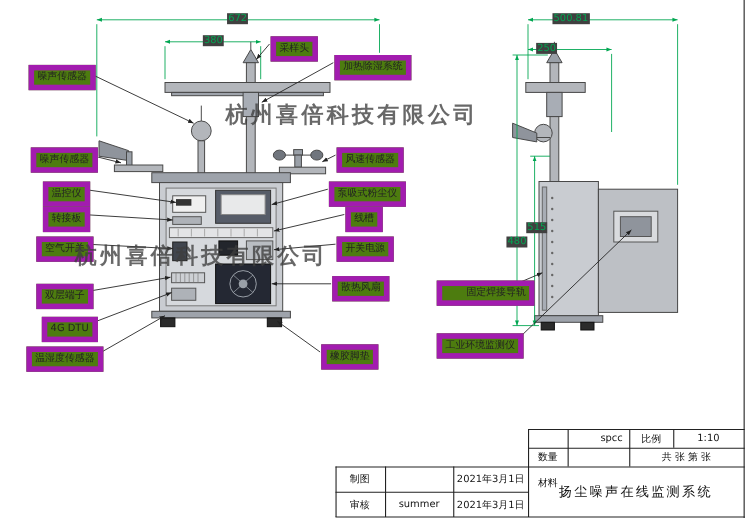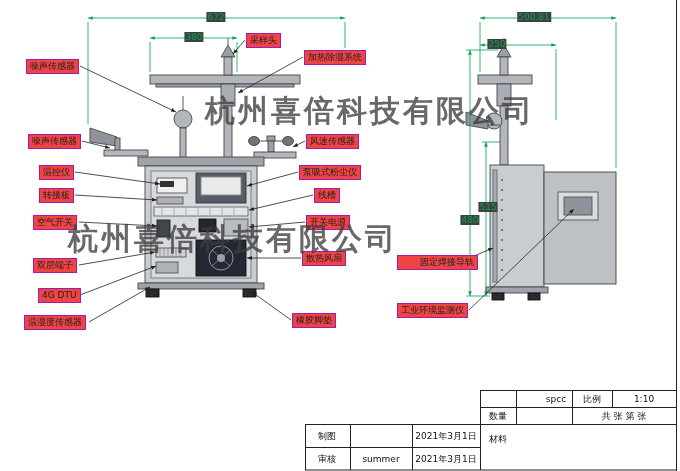--- a/index.html
+++ b/index.html
@@ -3,32 +3,32 @@
 <meta charset="utf-8">
 <style>
   * { margin:0; padding:0; box-sizing:border-box; }
   html,body { background:#ffffff; }
   body { font-family:"DejaVu Sans","Liberation Sans",sans-serif; }
   .canvas { position:relative; width:680px; height:471px; background:#fff; overflow:hidden; }
   svg.linework { position:absolute; left:0; top:0; z-index:1; }
   .callout {
     position:absolute; z-index:3;
     font-size:9px; line-height:1.2; color:#222;
-    background:#ef4444; border:1px solid #a21caf;
+    background:#4d7c0f; border:5px solid #a21caf;
     padding:1px 3px; white-space:nowrap;
   }
   .dim {
     position:absolute; z-index:2;
     transform:translate(-50%,-50%);
     font-size:9px; color:#00a651; background:#404040;
     padding:0 1px; white-space:nowrap;
   }
   .wm {
     position:absolute; z-index:5;
-    font-size:30px; font-weight:600; letter-spacing:3px;
+    font-size:20px; font-weight:600; letter-spacing:3px;
     color:rgba(62,62,62,0.78); white-space:nowrap;
   }
   .tb {
     position:absolute; z-index:3;
     transform:translate(-50%,-50%);
     font-size:9px; color:#111; white-space:nowrap;
   }
   .tb-title { font-size:12px; letter-spacing:2px; }
 </style>
 </head>
@@ -203,21 +203,21 @@
       <line x1="412.5" y1="424" x2="412.5" y2="470"></line>
       <line x1="480.5" y1="390" x2="480.5" y2="470"></line>
       <line x1="516.5" y1="390" x2="516.5" y2="424"></line>
       <line x1="572.5" y1="390" x2="572.5" y2="424"></line>
       <line x1="612.5" y1="390" x2="612.5" y2="407"></line>
     </g>
   </svg>
 
   <div class="dim" style="left:216px; top:17px;">672</div>
   <div class="dim" style="left:194px; top:37px;">380</div>
-  <div class="dim" style="left:534px; top:17px;">500.81</div>
+  <div class="dim" style="left:519px; top:17px;">500.81</div>
   <div class="dim" style="left:497px; top:44px;">250</div>
   <div class="dim" style="left:470px; top:220px;">480</div>
   <div class="dim" style="left:488px; top:207px;">515</div>
 
   <div class="callout" style="left:26px;  top:59px;">噪声传感器</div>
   <div class="callout" style="left:28px;  top:134px;">噪声传感器</div>
   <div class="callout" style="left:39px;  top:165px;">温控仪</div>
   <div class="callout" style="left:39px;  top:188px;">转接板</div>
   <div class="callout" style="left:33px;  top:215px;">空气开关</div>
   <div class="callout" style="left:33px;  top:258px;">双层端子</div>
@@ -243,14 +243,15 @@
   <div class="tb" style="left:556px; top:399px;">spcc</div>
   <div class="tb" style="left:592px; top:399px;">比例</div>
   <div class="tb" style="left:644px; top:399px;">1:10</div>
   <div class="tb" style="left:498px; top:416px;">数量</div>
   <div class="tb" style="left:624px; top:416px;">共 张 第 张</div>
   <div class="tb" style="left:327px; top:436px;">制图</div>
   <div class="tb" style="left:446px; top:436px;">2021年3月1日</div>
   <div class="tb" style="left:327px; top:459px;">审核</div>
   <div class="tb" style="left:381px; top:459px;">summer</div>
   <div class="tb" style="left:446px; top:459px;">2021年3月1日</div>
+  <div class="tb tb-title" style="left:578px; top:447px;">扬尘噪声在线监测系统</div>
 
 </div>
 
 </body></html>

